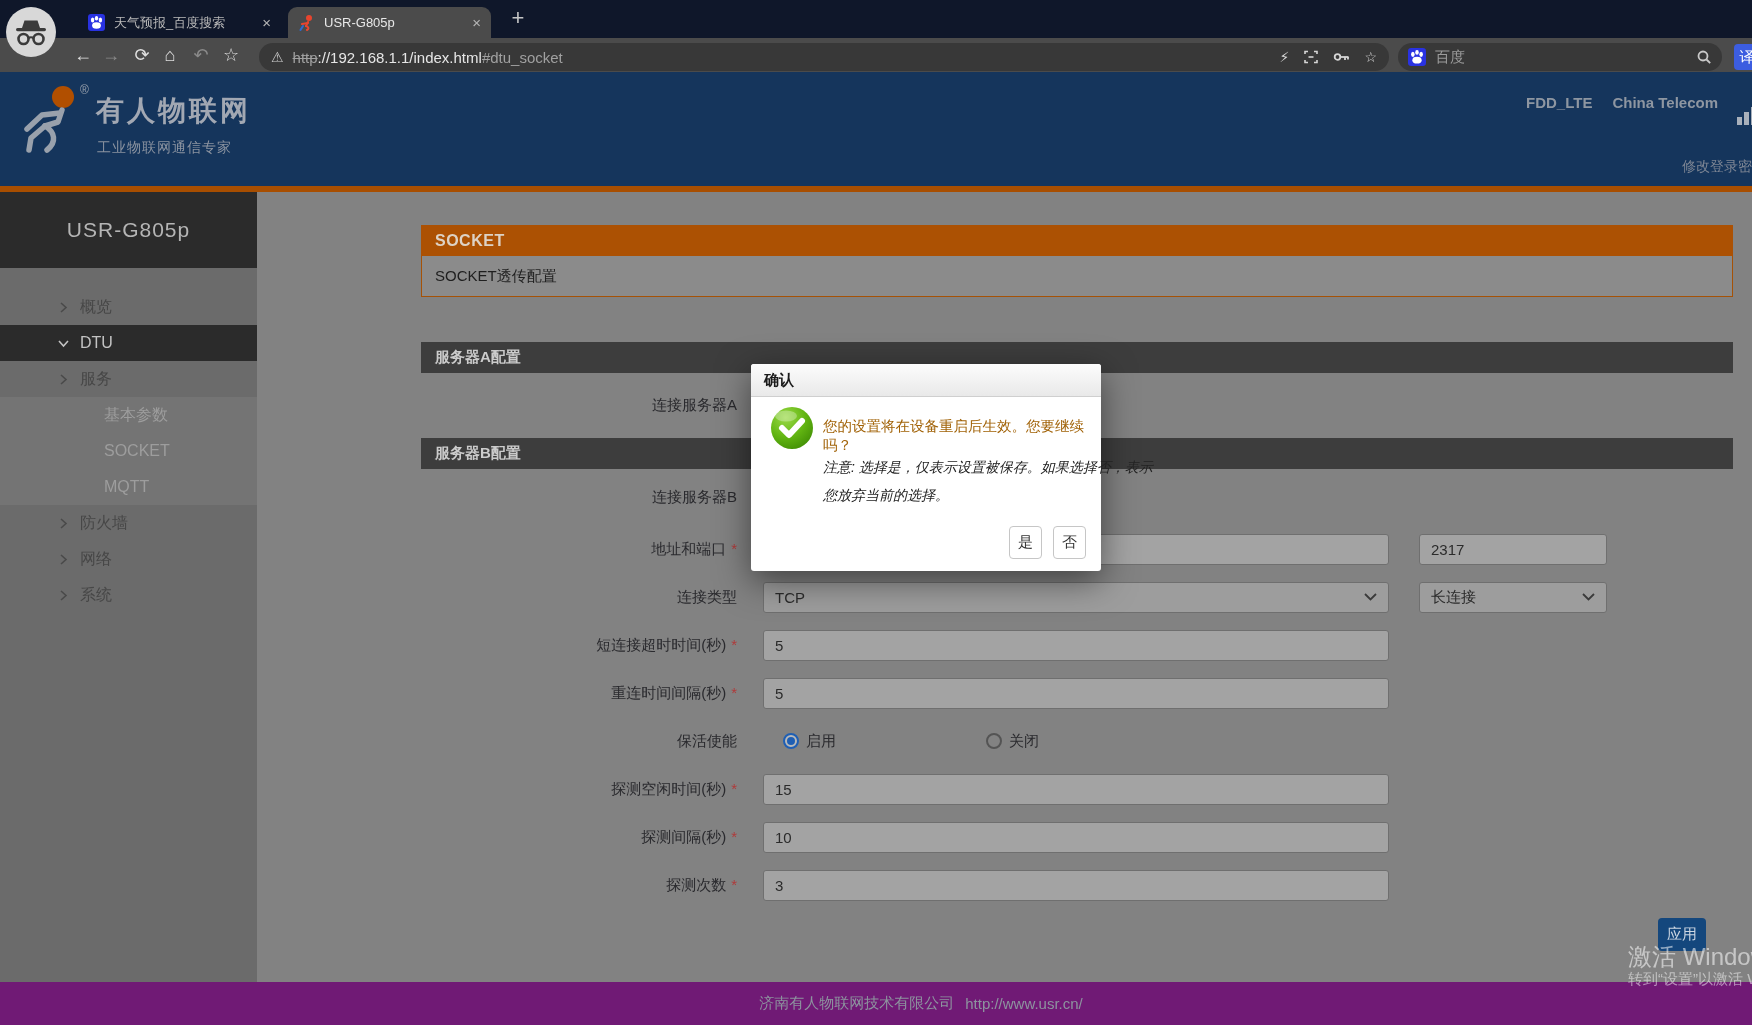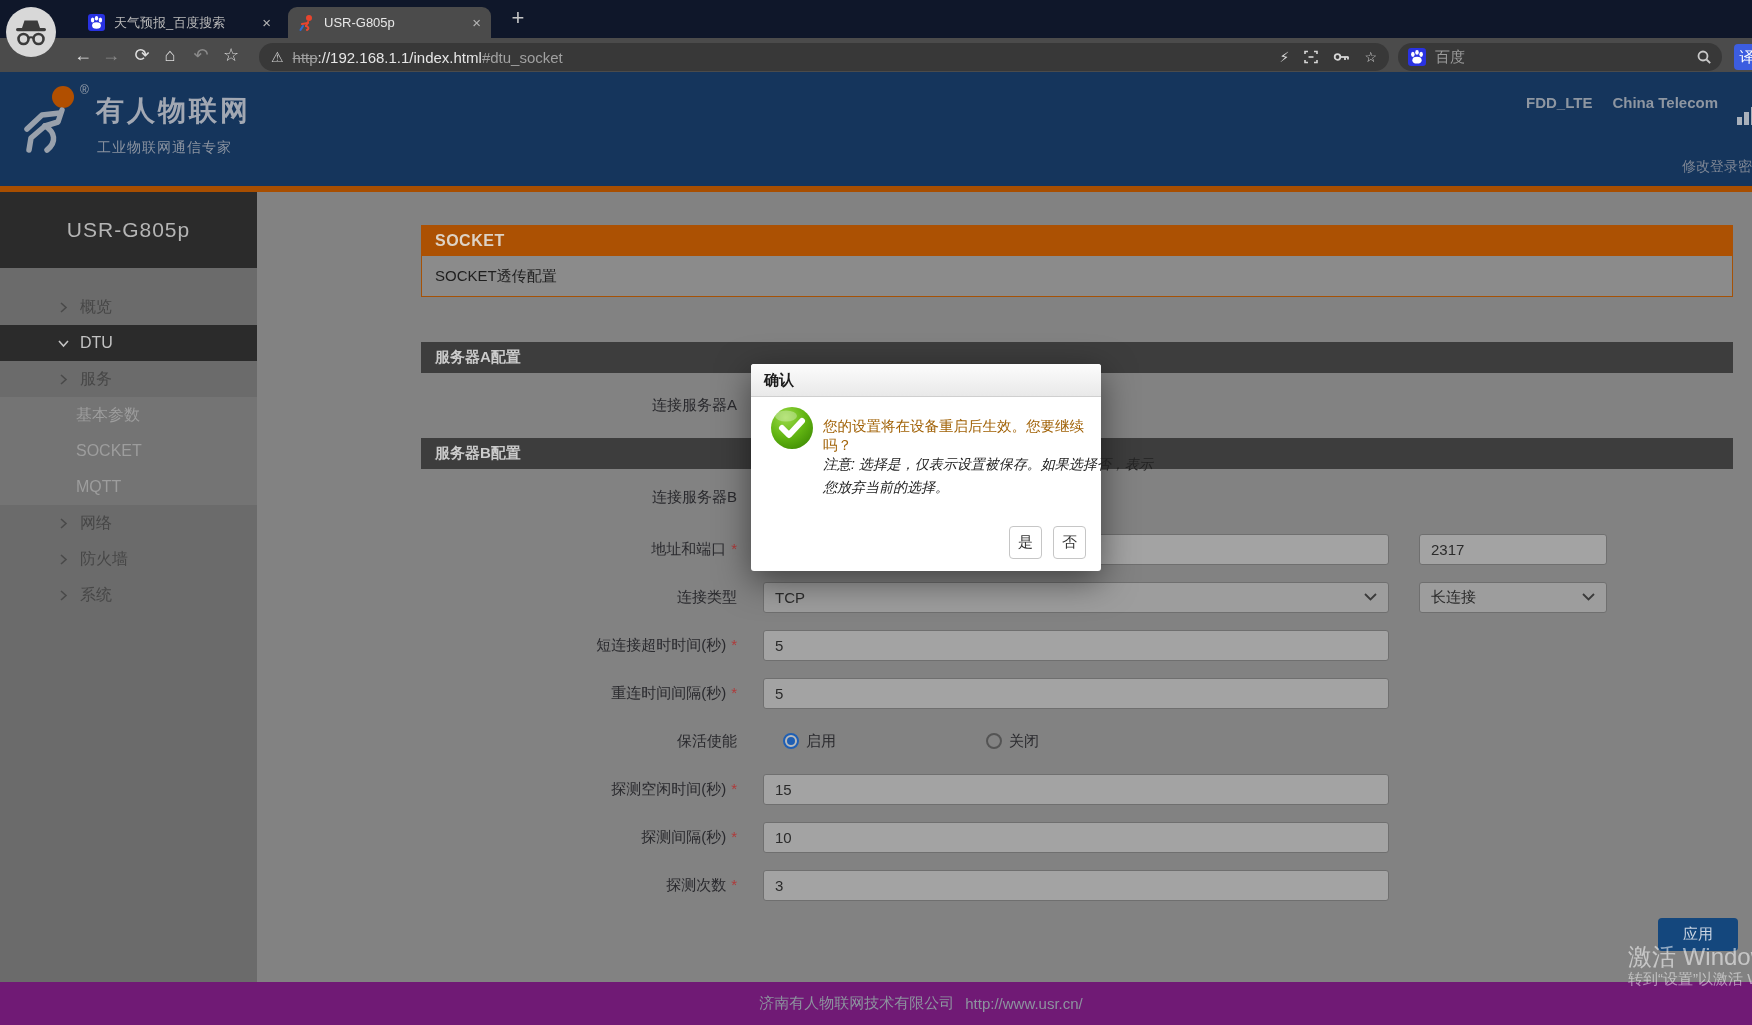--- a/index.html
+++ b/index.html
@@ -56,21 +56,21 @@
   
   .sidebar { position:absolute; top:192px; left:0; width:257px; height:790px; background:#6b6b6b; }
   .devblock { height:76px; background:#2b2b2b; display:flex; align-items:center; justify-content:center;
               color:#b5b5b5; font-size:21px; letter-spacing:1px; }
   .menu { margin-top:21px; }
   .mi { height:36px; display:flex; align-items:center; padding-left:58px; color:#474747;
         font-size:16px; }
   .mi .mchev { width:11px; height:11px; margin-right:11px; flex:none; }
   .mi.active { background:#2b2b2b; color:#c3c3c3; }
   .sub { background:#747474; }
-  .sub .mi { padding-left:76px; color:#9d9d9d; }
+  .sub .mi { padding-left:104px; color:#9d9d9d; }
 
   
   .content { position:absolute; top:192px; left:257px; width:1495px; height:790px; background:#828282;
              overflow:hidden; }
   .panel { margin:33px 19px 0 164px; width:1312px; }
   .pagetitle { height:31px; background:#ac5103; color:#ddd2c5; font-weight:bold; font-size:16px;
                display:flex; align-items:center; padding-left:14px; letter-spacing:.5px; }
   .pagedesc { height:41px; background:#8b8b8b; border:1px solid #a55207; border-top:none;
               display:flex; align-items:center; padding-left:13px; font-size:15px; color:#1f1f1f; }
   .gap45 { height:45px; }
@@ -99,31 +99,31 @@
   
   .modal { position:absolute; left:751px; top:364px; width:350px; height:207px; background:#fff;
            border-radius:3px; box-shadow:0 10px 34px rgba(0,0,0,.5); z-index:50; }
   .mtitle { height:33px; background:linear-gradient(#fcfcfc,#e9e9e9); border-bottom:1px solid #cfcfcf;
             border-radius:3px 3px 0 0; display:flex; align-items:center; padding-left:13px;
             font-size:15px; font-weight:bold; color:#1b1b1b; }
   .mbody { position:relative; height:173px; }
   .micon { position:absolute; left:19px; top:9px; width:44px; height:44px; }
   .mmsg { position:absolute; left:72px; top:20px; font-size:14.5px; color:#a16207; }
   .mnote { position:absolute; left:72px; top:56px; width:332px; font-size:14px; font-style:italic;
-           color:#222; line-height:23px; }
+           color:#222; line-height:28px; }
   .mbtns { position:absolute; right:15px; bottom:11px; display:flex; gap:11px; }
   .mbtn { width:33px; height:33px; border:1px solid #c6c6c6; border-radius:4px; background:#fff;
           font-size:15px; color:#333; display:flex; align-items:center; justify-content:center;
           font-family:inherit; }
 
   
   .sitefooter { position:absolute; top:982px; left:0; width:100%; height:43px; background:#701a75;
                 display:flex; align-items:center; justify-content:center; gap:11px; padding-left:90px;
                 color:#8d949f; font-size:15px; }
-  .apply { position:absolute; left:1658px; top:918px; width:80px; height:33px; background:#14477d;
+  .apply { position:absolute; left:1658px; top:918px; width:48px; height:33px; background:#14477d;
            color:#ccd6e2; font-size:15px; border:none; border-radius:4px; z-index:10;
            font-family:inherit; }
   .wm1 { position:absolute; left:1628px; top:941px; font-size:24px; color:rgba(255,255,255,.55);
          white-space:nowrap; z-index:20; }
   .wm2 { position:absolute; left:1628px; top:970px; font-size:15px; color:rgba(255,255,255,.5);
          white-space:nowrap; z-index:20; }
 </style>
 </head>
 <body>
 
@@ -270,27 +270,27 @@
           <span>SOCKET</span>
         </div>
       <div class="mi">
           <span>MQTT</span>
         </div>
     </div>
     <div class="mi">
       <svg class="mchev" viewBox="0 0 11 11">
           <polyline points="3,1 8,5.5 3,10" fill="none" stroke="#4a4a4a" stroke-width="1.6"></polyline>
         </svg>
+      <span>防火墙</span>
+    </div>
+    <div class="mi">
+      <svg class="mchev" viewBox="0 0 11 11">
+          <polyline points="3,1 8,5.5 3,10" fill="none" stroke="#4a4a4a" stroke-width="1.6"></polyline>
+        </svg>
       <span>网络</span>
-    </div>
-    <div class="mi">
-      <svg class="mchev" viewBox="0 0 11 11">
-          <polyline points="3,1 8,5.5 3,10" fill="none" stroke="#4a4a4a" stroke-width="1.6"></polyline>
-        </svg>
-      <span>防火墙</span>
     </div>
     <div class="mi">
       <svg class="mchev" viewBox="0 0 11 11">
           <polyline points="3,1 8,5.5 3,10" fill="none" stroke="#4a4a4a" stroke-width="1.6"></polyline>
         </svg>
       <span>系统</span>
     </div>
   </div>
 </div>
 

